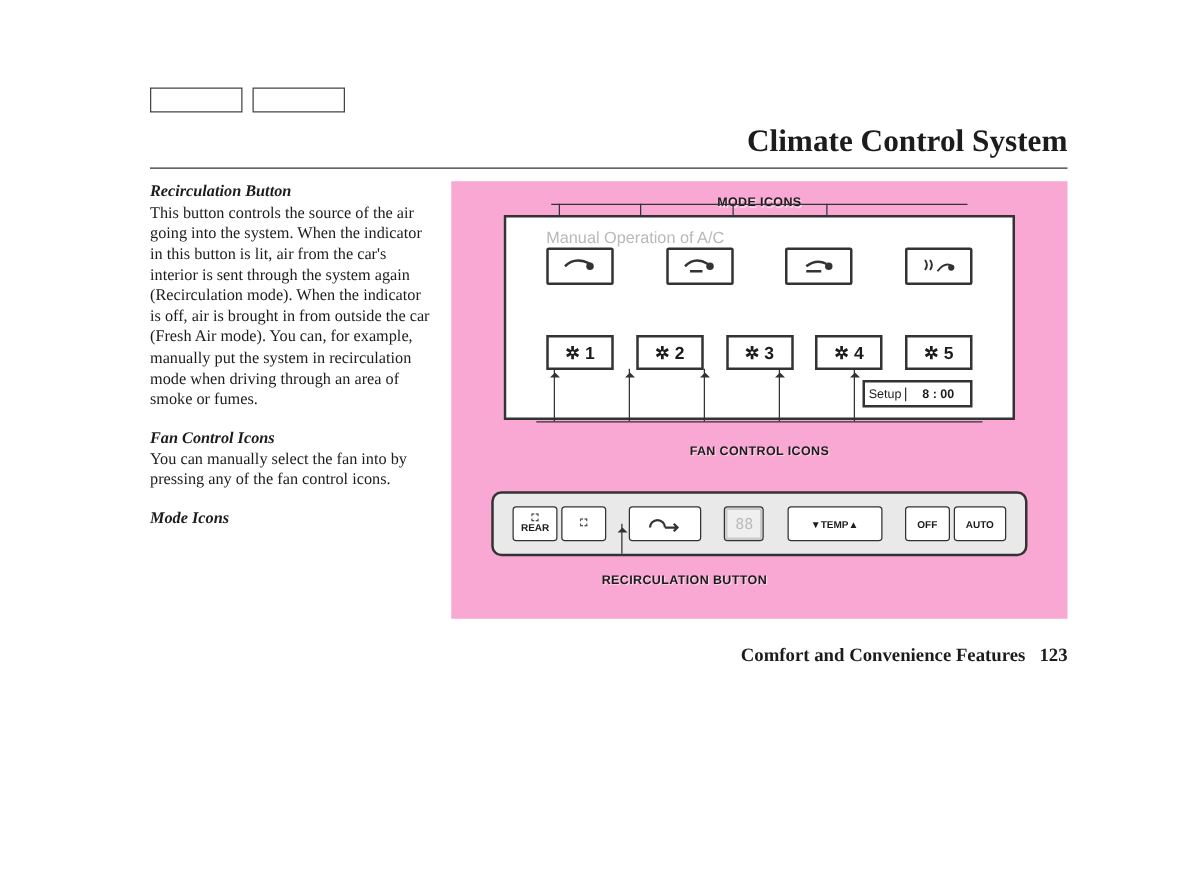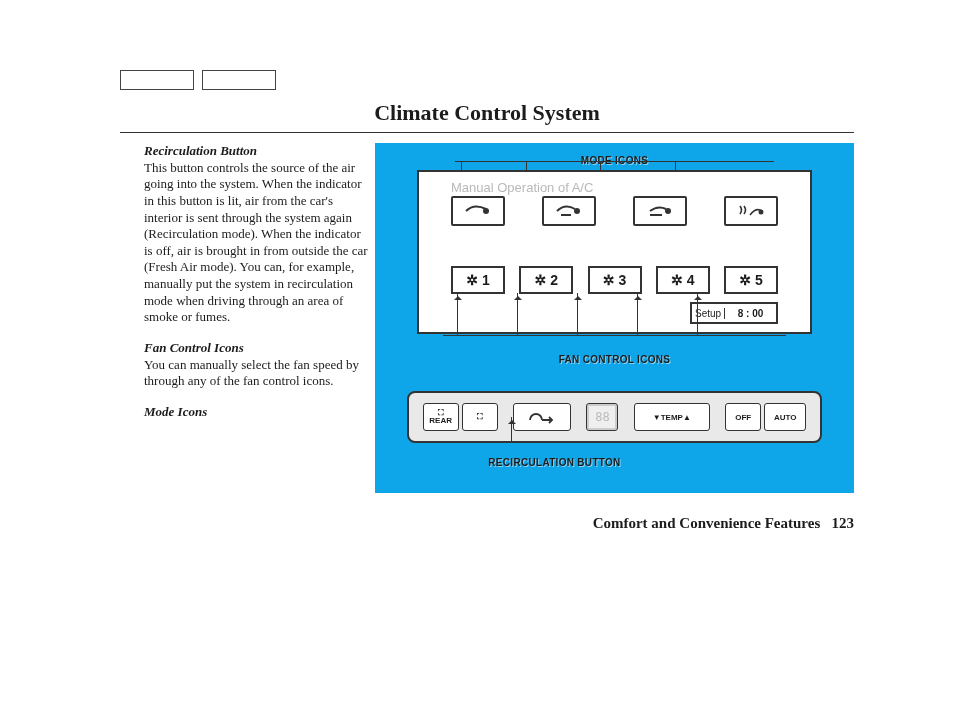--- a/index.html
+++ b/index.html
@@ -9,30 +9,30 @@
     width:954px; height:710px;
     box-sizing:border-box;
     padding:70px 100px 40px 120px;
     font-size:14px;
   }
   .tags{display:flex; gap:8px; margin-bottom:10px;}
   .tag{width:72px; height:18px; border:1px solid #444;}
   .rule{border:0;border-top:1px solid #333; margin:6px 0 10px 0;}
   .page-title{
     font-family:"Times New Roman",serif;
-    font-weight:bold; font-size:22px;
-    text-align:center; width:100%;
-  }
-  .layout{display:flex; gap:6px;margin-left:24px;}
+    font-weight:bold; font-size:25px;
+    text-align:right; width:100%;
+  }
+  .layout{display:flex; gap:16px;}
   .textcol{flex:0 0 225px; font-size:13px; line-height:1.28;}
   .textcol p{margin:0 0 14px 0;}
   .bi{font-weight:bold; font-style:italic;}
   .figcol{flex:1;}
   .figbox{
-    background:#0ea5e9;
+    background:#f9a8d4;
     padding:12px 14px 41px 14px;
     font-family:Helvetica,Arial,sans-serif;
     position:relative;
     box-sizing:border-box;
     height:350px;
   }
   .cap{font-size:10px; font-weight:bold; text-align:center; letter-spacing:.3px;
        text-shadow:1px 1px 0 rgba(255,255,255,.5);}
   
   .screen{
@@ -90,21 +90,21 @@
 
 <div class="layout">
 
   <div class="textcol">
     <p>
       <span class="bi">Recirculation Button</span><br>
       <span>This button controls the source of the air going into the system. When the indicator in this button is lit, air from the car's interior is sent through the system again (Recirculation mode). When the indicator is off, air is brought in from outside the car (Fresh Air mode). You can, for example, manually put the system in recirculation mode when driving through an area of smoke or fumes.</span>
     </p>
     <p>
       <span class="bi">Fan Control Icons</span><br>
-      <span>You can manually select the fan speed by through any of the fan control icons.</span>
+      <span>You can manually select the fan into by pressing any of the fan control icons.</span>
     </p>
     <p>
       <span class="bi">Mode Icons</span><br>
     </p>
   </div>
 
   <div class="figcol">
     <div class="figbox">
 
       <div class="cap" style="margin-bottom:4px;">MODE ICONS</div>

